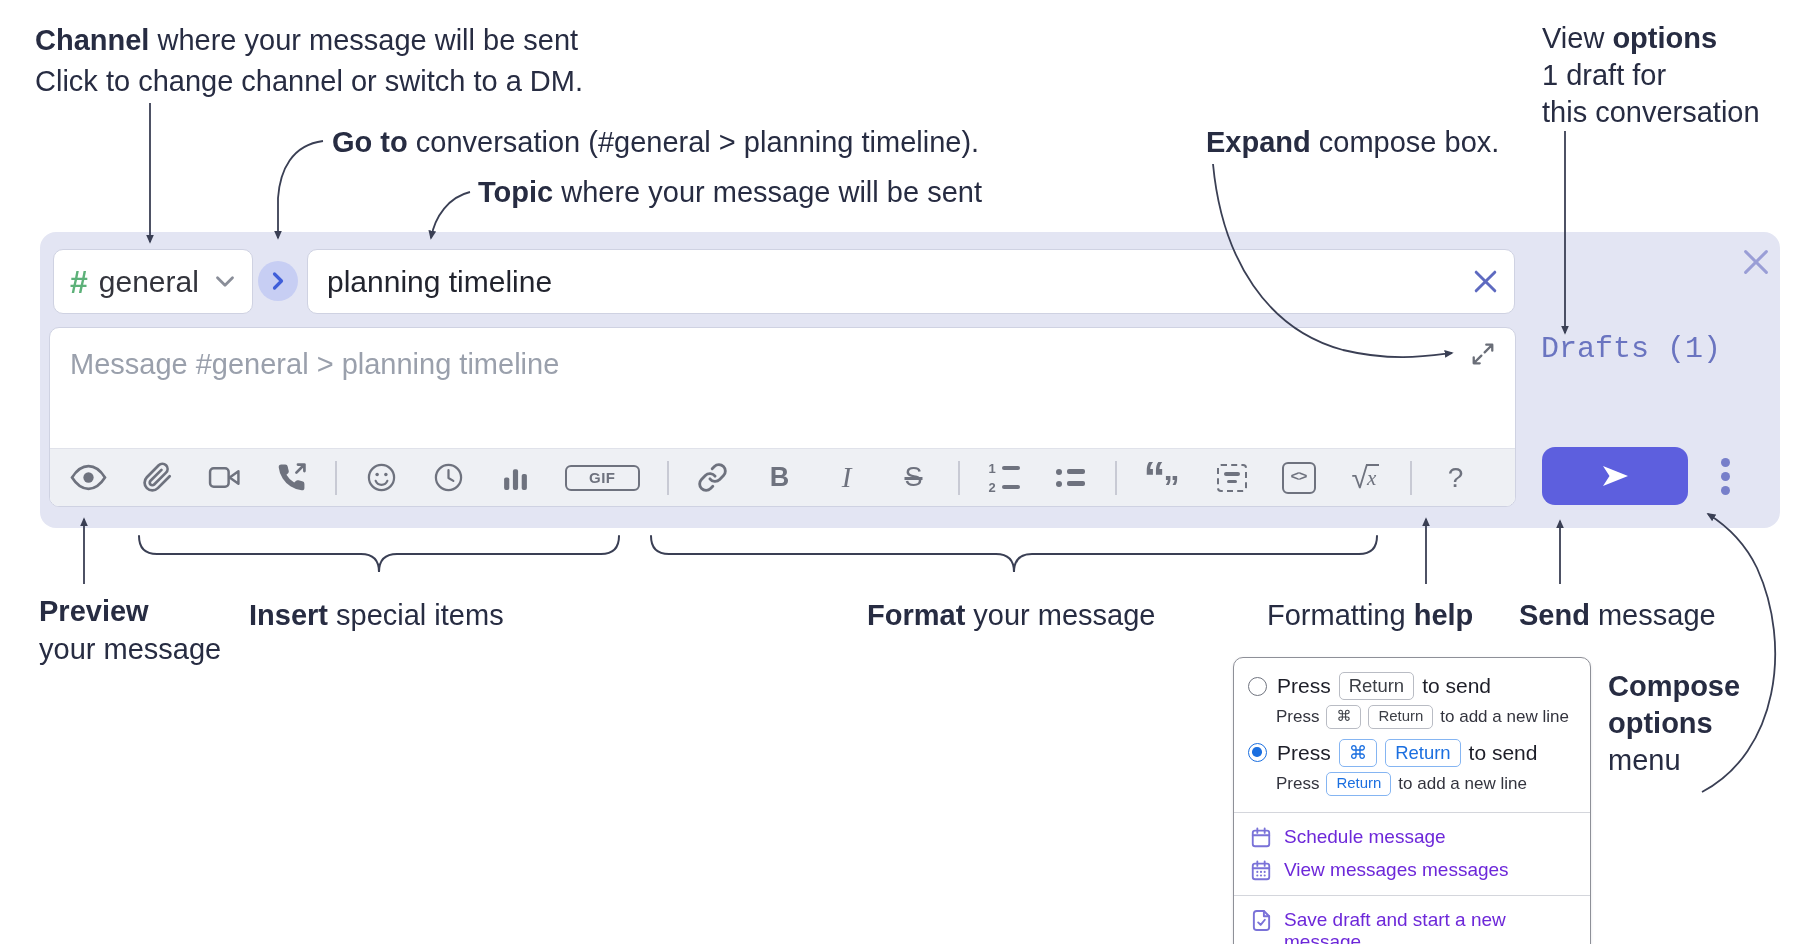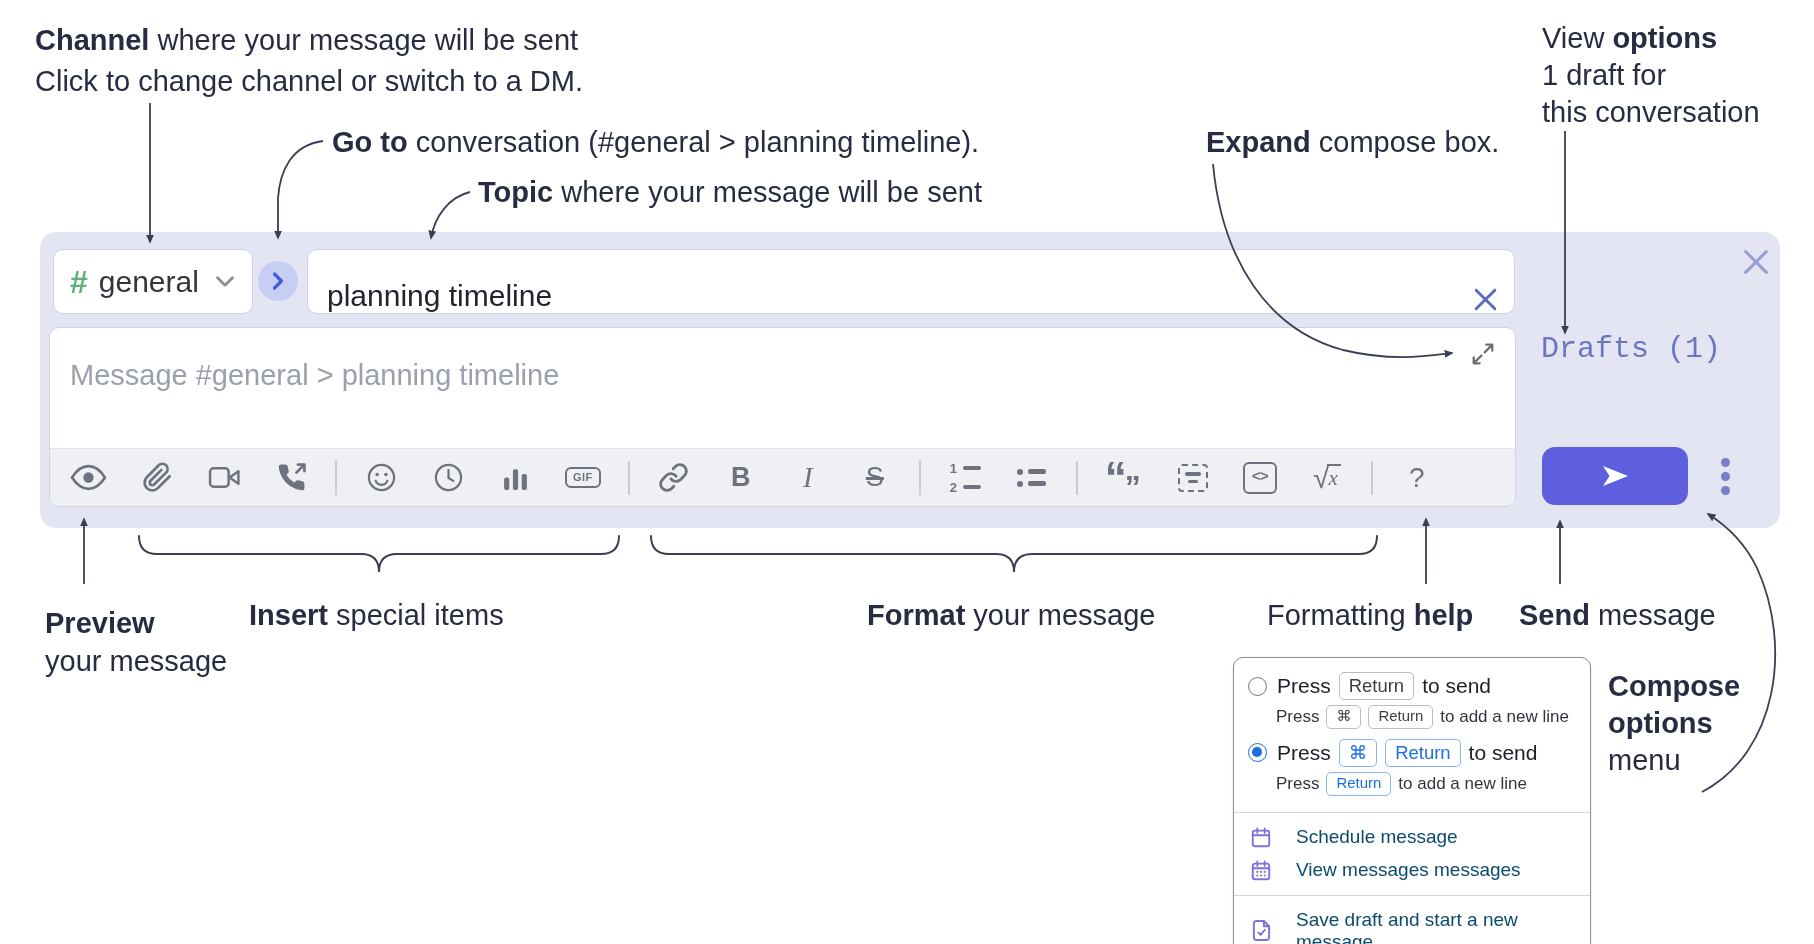--- a/index.html
+++ b/index.html
@@ -11,38 +11,38 @@
   .ann .it{}
   
   #compose{position:absolute;left:40px;top:232px;width:1740px;height:296px;
            background:#e3e5f3;border-radius:16px;z-index:1;}
   .whitebox{background:#fff;border:1px solid #cfd2e2;border-radius:10px;position:absolute;box-sizing:border-box;}
   #chan-btn{left:13px;top:17px;width:200px;height:65px;display:flex;align-items:center;padding:0 16px;gap:11px;cursor:pointer;}
   #chan-hash{color:#5db179;font-size:32px;font-weight:700;line-height:1;}
   #chan-name{color:#33343c;font-size:30px;}
   #go-btn{position:absolute;left:218px;top:29px;width:40px;height:40px;border-radius:50%;
           background:#c7cef3;display:flex;align-items:center;justify-content:center;cursor:pointer;}
-  #topic-box{left:267px;top:17px;width:1208px;height:65px;display:flex;align-items:flex-end;gap:24px;}
+  #topic-box{left:267px;top:17px;width:1208px;height:65px;display:flex;align-items:center;gap:24px;}
   #topic-input{flex:1;border:none;outline:none;background:transparent;font-family:"Liberation Sans",sans-serif;
                font-size:30px;color:#22242e;padding:0 0 0 19px;}
   #topic-clear{width:46px;display:flex;align-items:center;justify-content:center;cursor:pointer;margin-right:6px;}
   #msg-box{left:9px;top:95px;width:1467px;height:180px;}
   #msg-input{position:absolute;left:0;top:0;width:100%;height:120px;border:none;outline:none;resize:none;
-             background:transparent;box-sizing:border-box;padding:31px 60px 0 20px;
+             background:transparent;box-sizing:border-box;padding:20px 60px 0 20px;
              font-family:"Liberation Sans",sans-serif;font-size:29px;color:#22242e;}
   #msg-input::placeholder{color:#9aa0ac;opacity:1;}
   #expand-btn{position:absolute;right:20px;top:14px;cursor:pointer;}
   #toolbar{position:absolute;left:0;bottom:0;width:100%;height:58px;background:#eef0f4;
            border-top:1px solid #e0e2ea;border-radius:0 0 9px 9px;
            display:flex;align-items:center;padding-left:20px;box-sizing:border-box;column-gap:33px;}
   .ticon{min-width:34px;height:36px;display:flex;align-items:center;justify-content:center;
          color:#6e727e;cursor:pointer;flex:none;}
   .tdiv{width:2px;height:34px;background:#c8cad4;flex:none;margin:0 -6px;}
   .tglyph{font-size:27px;color:#6e727e;}
-  .gifbox{border:2.4px solid #6e727e;border-radius:6px;padding:2px 6px;font-size:11px;font-weight:700;
+  .gifbox{border:2.4px solid #6e727e;border-radius:6px;padding:2px 22px;font-size:15px;font-weight:700;
           color:#6e727e;letter-spacing:0.5px;line-height:1.2;}
   .codebox{border:2.4px solid #6e727e;border-radius:6px;width:30px;height:28px;display:flex;align-items:center;
            justify-content:center;font-family:"Liberation Mono",monospace;font-size:15px;font-weight:700;
            color:#6e727e;letter-spacing:-1px;}
   .spoilerbox{border:2.2px dashed #6e727e;border-radius:4px;width:30px;height:28px;display:flex;flex-direction:column;
               align-items:center;justify-content:center;gap:4px;box-sizing:border-box;}
   .spoilerbox i{display:block;height:3.5px;background:#6e727e;border-radius:2px;}
   .listicon{display:flex;flex-direction:column;gap:6px;}
   .listicon .row{display:flex;align-items:center;gap:5px;}
   .listicon .num{font-size:13px;font-weight:700;color:#6e727e;width:10px;text-align:center;line-height:1;}
@@ -72,21 +72,21 @@
   .msub{display:flex;align-items:center;gap:7px;font-size:17px;color:#33343e;padding:3px 14px 8px 42px;}
   kbd.k{font-family:"Liberation Sans",sans-serif;border:1px solid #b9bcc4;border-radius:5px;
         padding:1px 9px 2px 9px;color:#3c3f46;background:#fff;font-size:0.88em;line-height:1.25;}
   kbd.k.blue{border-color:#85b5f2;color:#1b6fe0;}
   .radio{width:19px;height:19px;border-radius:50%;border:1.6px solid #70747f;box-sizing:border-box;
          flex:none;cursor:pointer;background:#fff;}
   .radio.sel{border-color:#1b6fe0;position:relative;}
   .radio.sel::after{content:"";position:absolute;left:3px;top:3px;width:9.5px;height:9.5px;border-radius:50%;
          background:#1b6fe0;}
   .mdivider{height:1px;background:#d4d6dc;margin:8px 0;}
-  .mitem{display:flex;align-items:center;gap:24px;padding:5px 16px;font-size:19px;color:#0c4a6e;cursor:pointer;}
+  .mitem{display:flex;gap:12px;padding:5px 16px;font-size:19px;color:#6d28d9;cursor:pointer;}
   .mitem .mic{width:22px;display:flex;justify-content:center;flex:none;}
   
   #overlay{position:absolute;left:0;top:0;width:1814px;height:944px;z-index:5;pointer-events:none;}
 </style>
 </head>
 <body>
 
 <div id="stage">
 
   <div class="ann" style="left:35px;top:20px;">
@@ -105,21 +105,21 @@
   <div class="ann" style="left:1206px;top:122px;">
     <b>Expand</b><span> compose box.</span>
   </div>
 
   <div class="ann" style="left:1542px;top:20px;line-height:37px;">
     <div><span>View </span><b>options</b></div>
     <div class="it">1 draft for</div>
     <div class="it">this conversation</div>
   </div>
 
-  <div class="ann" style="left:45px;top:592px;line-height:38px;margin-top:12px;">
+  <div class="ann" style="left:39px;top:592px;line-height:38px;">
     <div><b>Preview</b></div>
     <div>your message</div>
   </div>
 
   <div class="ann" style="left:249px;top:595px;">
     <b>Insert</b><span> special items</span>
   </div>
 
   <div class="ann" style="left:867px;top:595px;">
     <b>Format</b><span> your message</span>

